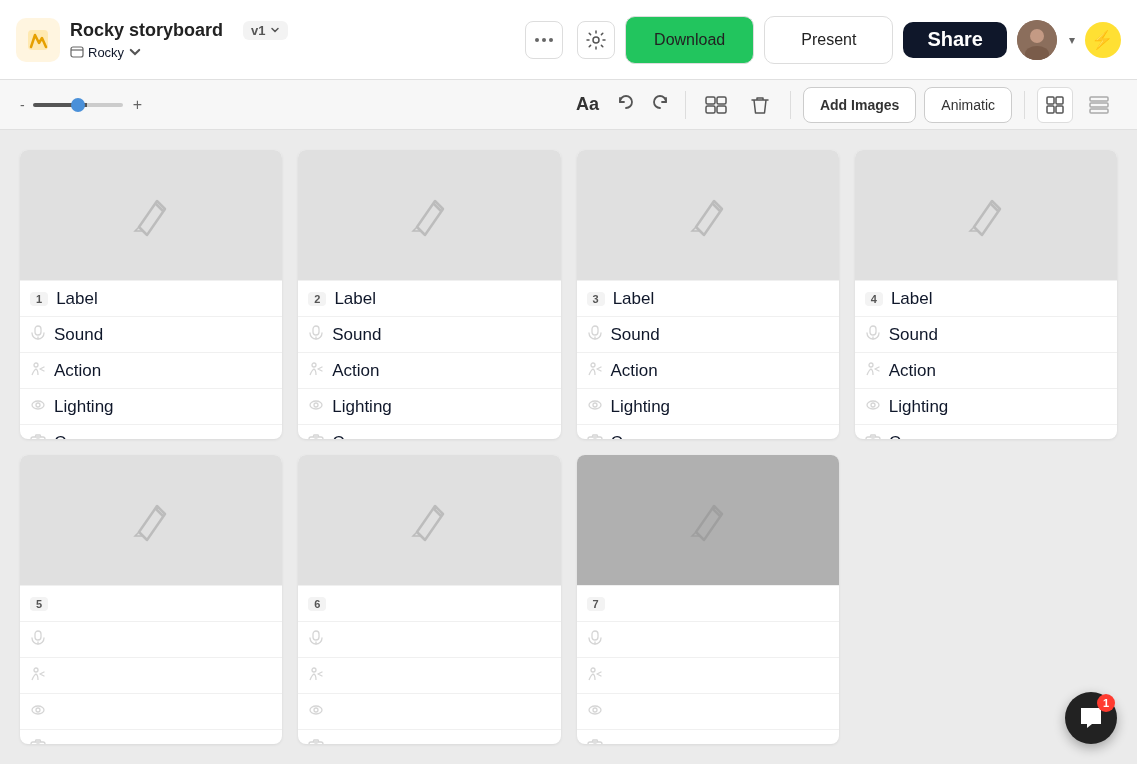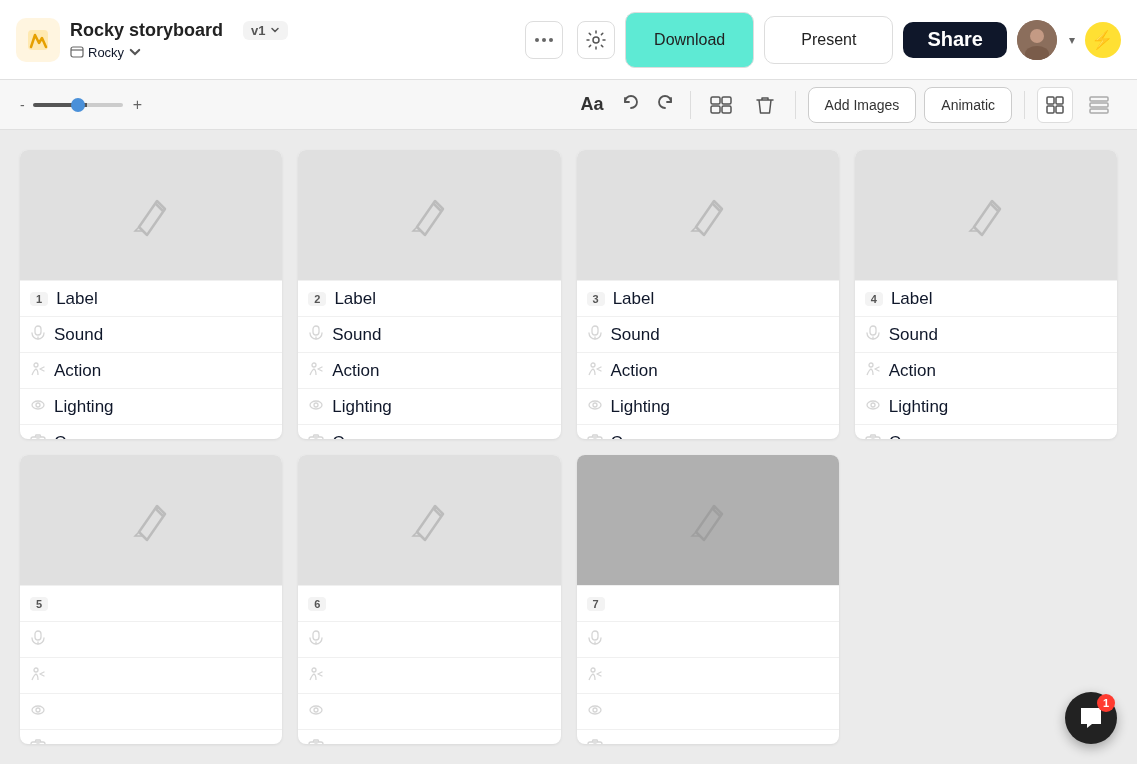--- a/index.html
+++ b/index.html
@@ -39,22 +39,22 @@
       display: flex; align-items: center; justify-content: center;
       cursor: pointer; background: #fff;
     }
     .header-gear {
       width: 38px; height: 38px;
       border-radius: 8px; border: 1px solid #ddd;
       display: flex; align-items: center; justify-content: center;
       cursor: pointer; background: #fff; margin-left: 4px;
     }
     .btn-download {
-      height: 56px; padding: 0 28px;
-      background: #5eead4; border: 1px solid #ddd;
+      height: 48px; padding: 0 28px;
+      background: #22c55e; border: 1px solid #ddd;
       border-radius: 10px; font-size: 16px; font-weight: 500;
       color: #222; cursor: pointer;
     }
     .btn-present {
       height: 48px; padding: 0 36px;
       background: #fff; border: 1px solid #ddd;
       border-radius: 10px; font-size: 16px; font-weight: 500;
       color: #222; cursor: pointer;
     }
     .btn-share {
@@ -113,21 +113,21 @@
     }
     .toolbar-divider { width: 1px; height: 28px; background: #ddd; margin: 0 4px; }
     .toolbar-icon-btn {
       width: 36px; height: 36px;
       display: flex; align-items: center; justify-content: center;
       background: none; border: none; cursor: pointer; border-radius: 6px;
     }
     .toolbar-add-images {
       height: 36px; padding: 0 16px;
       background: #fff; border: 1px solid #ccc;
-      border-radius: 8px; font-size: 14px; font-weight: 400;
+      border-radius: 8px; font-size: 14px; font-weight: 700;
       color: #333; cursor: pointer;
     }
     .toolbar-animatic {
       height: 36px; padding: 0 16px;
       background: #fff; border: 1px solid #ccc;
       border-radius: 8px; font-size: 14px; font-weight: 400;
       color: #333; cursor: pointer;
     }
     .toolbar-view-btn {
       width: 36px; height: 36px;

